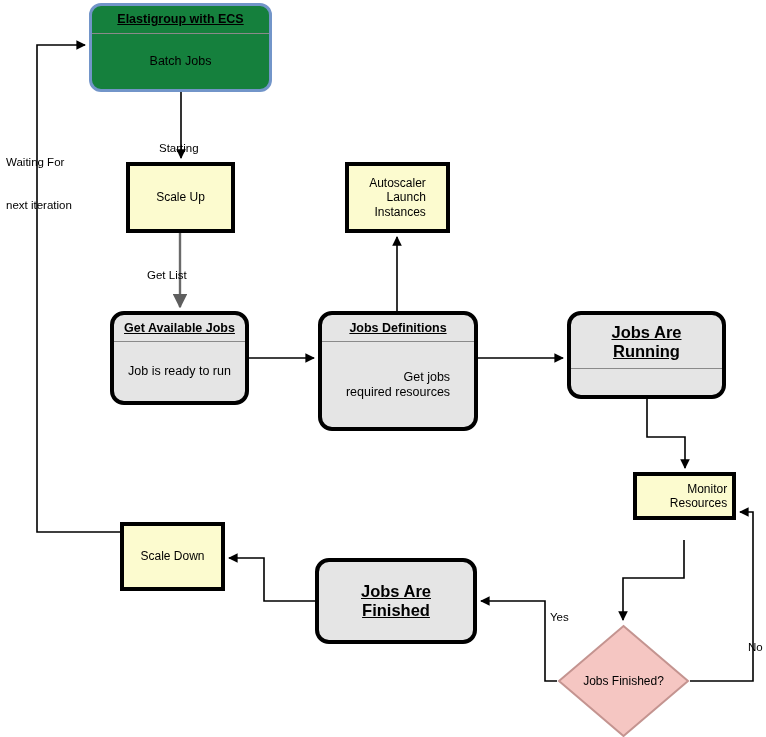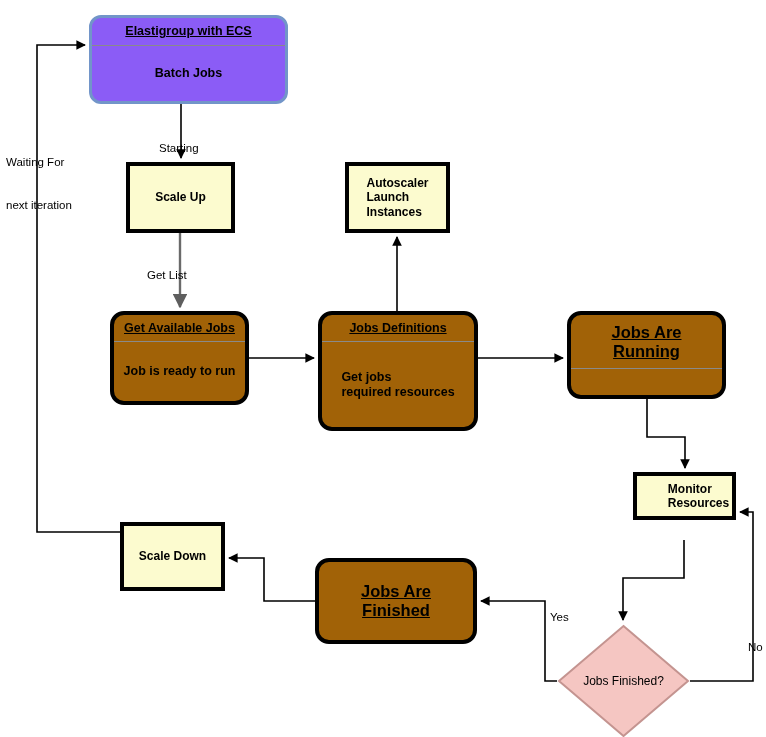--- a/index.html
+++ b/index.html
@@ -38,34 +38,34 @@
     color: #000000;
     line-height: 1.15;
   }
   .node .divider {
     height: 1px;
     background: #8a8a8a;
     margin: 0;
     width: 100%;
   }
   .node .body {
-    text-align: left;
-    font-weight: bold;
+    text-align: right;
+    font-weight: normal;
     color: #000000;
     line-height: 1.2;
     display: flex;
     align-items: center;
     justify-content: center;
     flex: 1;
   }
 
   
   .n-elastigroup {
-    left: 89px; top: 15px; width: 199px; height: 89px;
-    background: #8b5cf6;
+    left: 89px; top: 3px; width: 183px; height: 89px;
+    background: #15803d;
     border: 3px solid #7295c9;
     border-radius: 12px;
     padding: 0;
   }
   .n-elastigroup .title {
     font-size: 12.5px;
     padding: 6px 4px 7px 4px;
   }
   .n-elastigroup .body { font-size: 12.5px; }
 
@@ -77,21 +77,21 @@
   }
   .n-yellow .body { font-size: 12px; }
 
   .n-scaleup   { left: 126px; top: 162px; width: 109px; height: 71px; }
   .n-autoscaler{ left: 345px; top: 162px; width: 105px; height: 71px; }
   .n-monitor   { left: 633px; top: 472px; width: 103px; height: 48px; padding-left: 28px; }
   .n-scaledown { left: 120px; top: 522px; width: 105px; height: 69px; }
 
   
   .n-green {
-    background: #a16207;
+    background: #e5e5e5;
     border: 4px solid #000000;
     border-radius: 14px;
     overflow: hidden;
   }
   .n-green .title { font-size: 12.5px; padding: 6px 4px 6px 4px; }
   .n-green .body  { font-size: 12.5px; }
 
   .n-getjobs  { left: 110px; top: 311px; width: 139px; height: 94px; }
   .n-jobsdef  { left: 318px; top: 311px; width: 160px; height: 120px; }
   .n-running  { left: 567px; top: 311px; width: 159px; height: 88px; }

